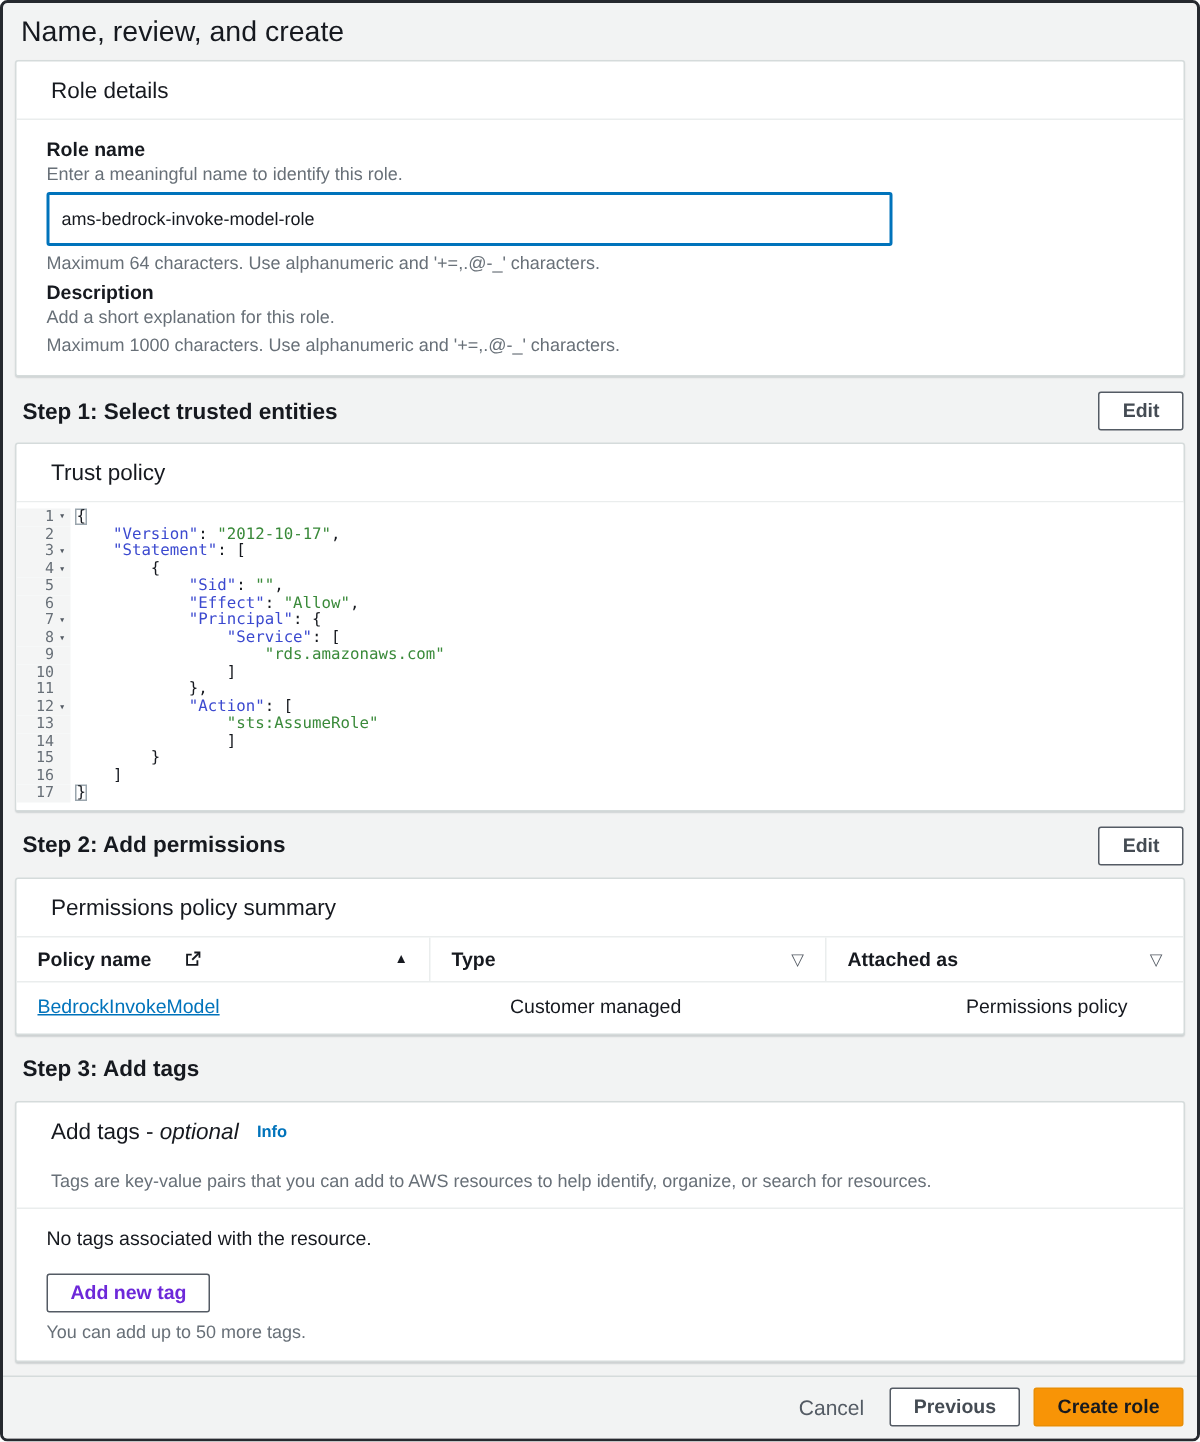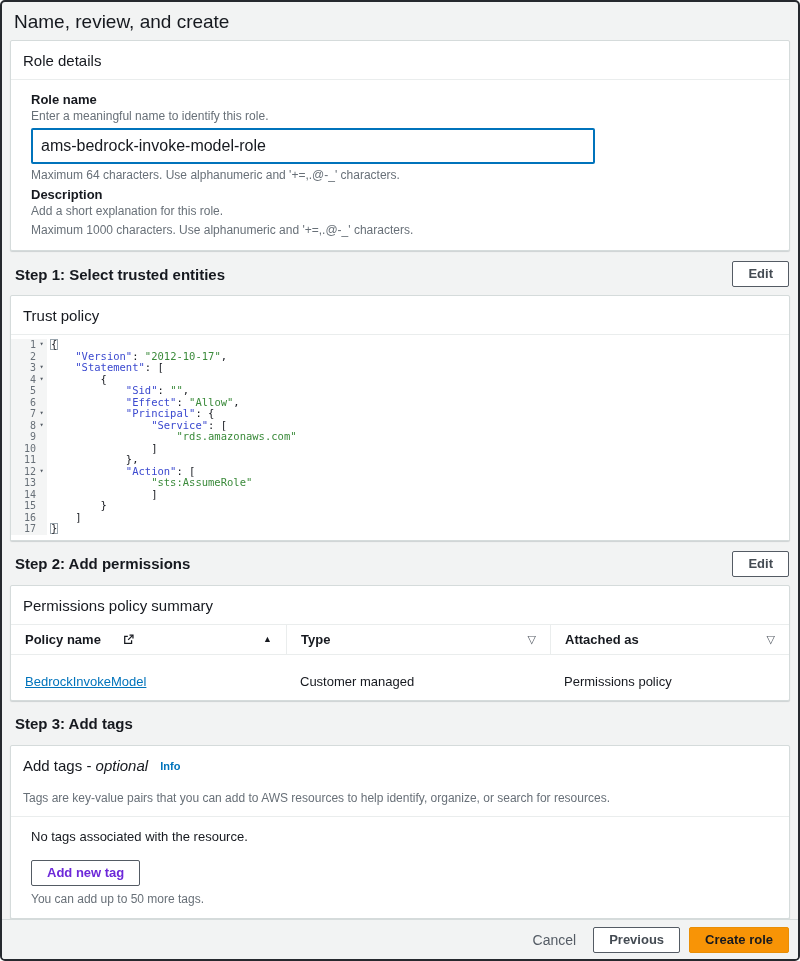--- a/index.html
+++ b/index.html
@@ -21,34 +21,34 @@
     padding:9px 12px 7px 12px;
   }
   .card{
     background:#ffffff;
     border:1px solid #d5dbdb;
     border-radius:2px;
     box-shadow:0 1px 1px rgba(0,28,36,.15);
     margin:0 8px;
   }
   .card-header{
-    padding:11px 20px 10px 12px;
+    padding:11px 20px 10px 23px;
     font-size:15px;color:#16191f;
     border-bottom:1px solid #eaeded;
   }
   .card-body{ padding:12px 20px 12px 20px; }
 
   
   .field-label{ font-size:13px;font-weight:700;line-height:16px; }
   .field-help{ font-size:12px;color:#687078;line-height:15px;margin-top:1px; }
   .field-constraint{ font-size:12px;color:#687078;line-height:15px;margin-top:4px; }
   .text-input{
     display:block;width:564px;height:36px;margin-top:4px;
     border:2px solid #0073bb;border-radius:2px;
-    padding:16px 8px;font-size:16px;color:#16191f;
+    padding:16px 8px;font-size:12px;color:#16191f;
     font-family:"Liberation Sans",sans-serif;outline:none;background:#fff;
   }
   .text-area{
     display:block;width:564px;height:58px;margin-top:4px;
     border:1px solid #aab7b8;border-radius:2px;
     padding:4px 8px;font-size:13px;color:#16191f;line-height:16px;
     font-family:"Liberation Sans",sans-serif;outline:none;resize:both;background:#fff;
   }
   .field-group + .field-group{ margin-top:4px; }
 
@@ -94,21 +94,21 @@
   .th{
     display:flex;align-items:center;gap:22px;
     padding:7px 14px;font-size:13px;font-weight:700;cursor:pointer;
   }
   .th + .th{ border-left:1px solid #eaeded; }
   .sort-asc{ margin-left:auto;font-size:9px;color:#16191f; }
   .filter-down{ margin-left:auto;font-size:11px;color:#545b64; }
   .ext-icon{ display:inline-flex;align-items:center; }
   .tbl-row{
     display:grid;grid-template-columns:275px 264px 1fr;
-    padding:19px 0 11px 0;font-size:13px;
+    padding:8px 0 11px 0;font-size:13px;gap:40px;
   }
   .td{ padding:0 14px; }
   .policy-link{ color:#0073bb;text-decoration:underline;cursor:pointer; }
 
   
   .tags-title{ font-size:15px; }
   .tags-title .opt{ font-style:italic; }
   .info-link{ color:#0073bb;font-size:11px;font-weight:700;margin-left:8px;text-decoration:none;cursor:pointer;vertical-align:1px;margin-top:29px; }
   .tags-desc{ font-size:12px;color:#687078;margin-top:17px;line-height:15px; }
   .tags-empty{ font-size:13px;color:#16191f; }

